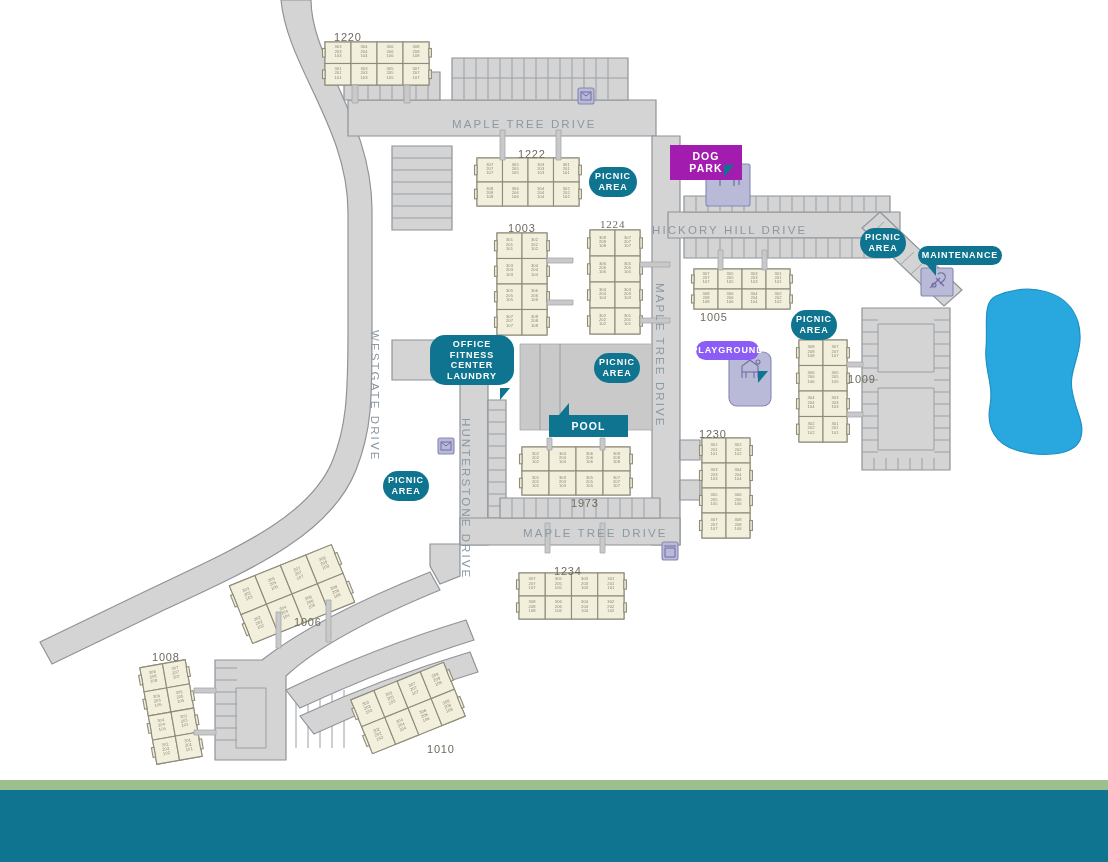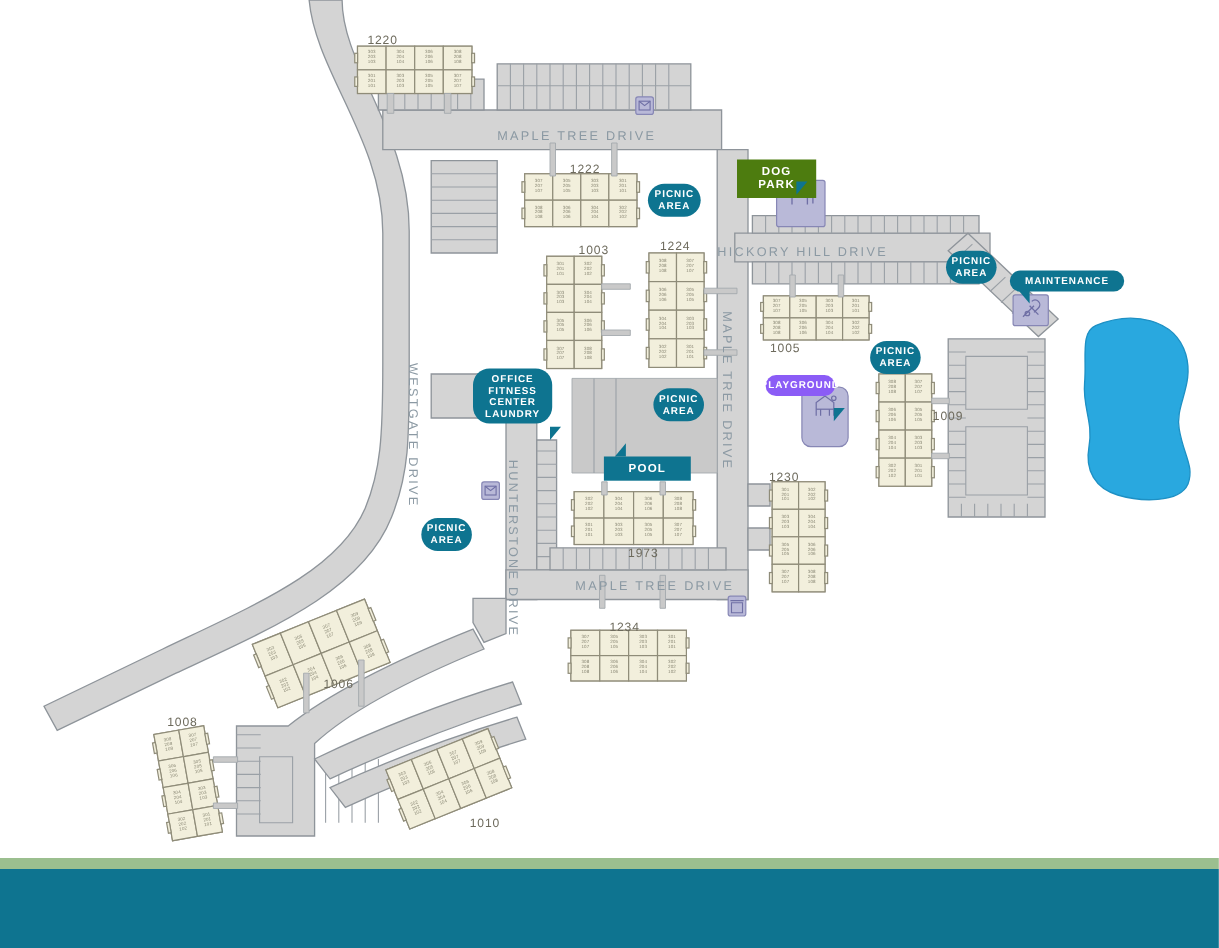--- a/index.html
+++ b/index.html
@@ -540,49 +540,49 @@
       <path d="M194 688 h22 v5 h-22 z M194 730 h22 v5 h-22 z"></path>
       <path d="M276 612 v36 h5 v-36 z M326 600 v42 h5 v-42 z"></path>
     </g>
 
   </svg>
 
 
   <div id="overlay">
       <div class="bldgnum" style="left: 334px; top: 31px;">1220</div>
       <div class="bldgnum" style="left: 518px; top: 148px;">1222</div>
-      <div class="bldgnum" style="left: 508px; top: 222px; margin-left: 18px;">1003</div>
-      <div class="bldgnum" style="left: 600px; top: 218px;">1224</div>
+      <div class="bldgnum" style="left: 508px; top: 222px;">1003</div>
+      <div class="bldgnum" style="left: 600px; top: 218px; font-family: Liberation Serif, serif;">1224</div>
       <div class="bldgnum" style="left: 700px; top: 311px;">1005</div>
       <div class="bldgnum" style="left: 848px; top: 373px;">1009</div>
       <div class="bldgnum" style="left: 699px; top: 428px;">1230</div>
       <div class="bldgnum" style="left: 571px; top: 497px;">1973</div>
       <div class="bldgnum" style="left: 554px; top: 565px;">1234</div>
       <div class="bldgnum" style="left: 294px; top: 616px;">1006</div>
       <div class="bldgnum" style="left: 152px; top: 651px;">1008</div>
       <div class="bldgnum" style="left: 427px; top: 743px;">1010</div>
       <div class="street" style="left: 452px; top: 118px;">MAPLE TREE DRIVE</div>
       <div class="street" style="left: 523px; top: 527px;">MAPLE TREE DRIVE</div>
       <div class="street vert" style="left: 666px; top: 283px; transform: rotate(90deg);">MAPLE TREE DRIVE</div>
       <div class="street" style="left: 652px; top: 224px;">HICKORY HILL DRIVE</div>
       <div class="street vert" style="left: 381px; top: 330px; transform: rotate(90deg);">WESTGATE DRIVE</div>
       <div class="street vert" style="left: 472px; top: 418px; transform: rotate(90deg);">HUNTERSTONE DRIVE</div>
-      <div class="callout" style="left: 670px; top: 145px; width: 72px; min-height: 20px; background: #4d7c0f; display: flex; align-items: center; justify-content: center;">DOG PARK</div>
+      <div class="callout" style="left: 670px; top: 145px; width: 72px; min-height: 20px; background: #a21caf; display: flex; align-items: center; justify-content: center;">DOG PARK</div>
       <div class="tail" style="left: 724px; top: 165px; border-left: 10px solid rgb(14, 116, 144); border-bottom: 12px solid transparent;"></div>
       <div class="callout small" style="left: 589px; top: 167px; width: 48px; min-height: 30px; background: rgb(14, 116, 144); display: flex; align-items: center; justify-content: center;">PICNIC
 AREA</div>
       <div class="callout small" style="left: 860px; top: 228px; width: 46px; min-height: 30px; background: rgb(14, 116, 144); display: flex; align-items: center; justify-content: center;">PICNIC
 AREA</div>
-      <div class="callout small" style="left: 918px; top: 246px; width: 104px; min-height: 18px; background: rgb(14, 116, 144); display: flex; align-items: center; justify-content: center;">MAINTENANCE</div>
+      <div class="callout small" style="left: 918px; top: 246px; width: 84px; min-height: 18px; background: rgb(14, 116, 144); display: flex; align-items: center; justify-content: center;">MAINTENANCE</div>
       <div class="tail" style="left: 926px; top: 264px; border-right: 10px solid rgb(14, 116, 144); border-bottom: 12px solid transparent;"></div>
       <div class="callout small" style="left: 791px; top: 310px; width: 46px; min-height: 30px; background: rgb(14, 116, 144); display: flex; align-items: center; justify-content: center;">PICNIC
 AREA</div>
       <div class="callout small" style="left: 696px; top: 341px; width: 63px; min-height: 19px; background: #8b5cf6; display: flex; align-items: center; justify-content: center;">PLAYGROUND</div>
       <div class="tail" style="left: 758px; top: 371px; border-left: 10px solid rgb(14, 116, 144); border-bottom: 12px solid transparent;"></div>
-      <div class="callout small" style="left: 430px; top: 335px; width: 72px; min-height: 42px; background: rgb(14, 116, 144); display: flex; align-items: center; justify-content: center;">OFFICE
+      <div class="callout small" style="left: 430px; top: 335px; width: 84px; min-height: 42px; background: rgb(14, 116, 144); display: flex; align-items: center; justify-content: center;">OFFICE
 FITNESS CENTER
 LAUNDRY</div>
       <div class="tail" style="left: 500px; top: 388px; border-left: 10px solid rgb(14, 116, 144); border-bottom: 12px solid transparent;"></div>
       <div class="callout small" style="left: 383px; top: 471px; width: 46px; min-height: 30px; background: rgb(14, 116, 144); display: flex; align-items: center; justify-content: center;">PICNIC
 AREA</div>
       <div class="callout" style="left: 549px; top: 415px; width: 79px; min-height: 20px; background: rgb(14, 116, 144); display: flex; align-items: center; justify-content: center;">POOL</div>
       <div class="tail" style="left: 559px; top: 403px; border-right: 10px solid rgb(14, 116, 144); border-top: 12px solid transparent;"></div>
       <div class="callout small" style="left: 594px; top: 353px; width: 46px; min-height: 30px; background: rgb(14, 116, 144); display: flex; align-items: center; justify-content: center;">PICNIC
 AREA</div>
     </div>

